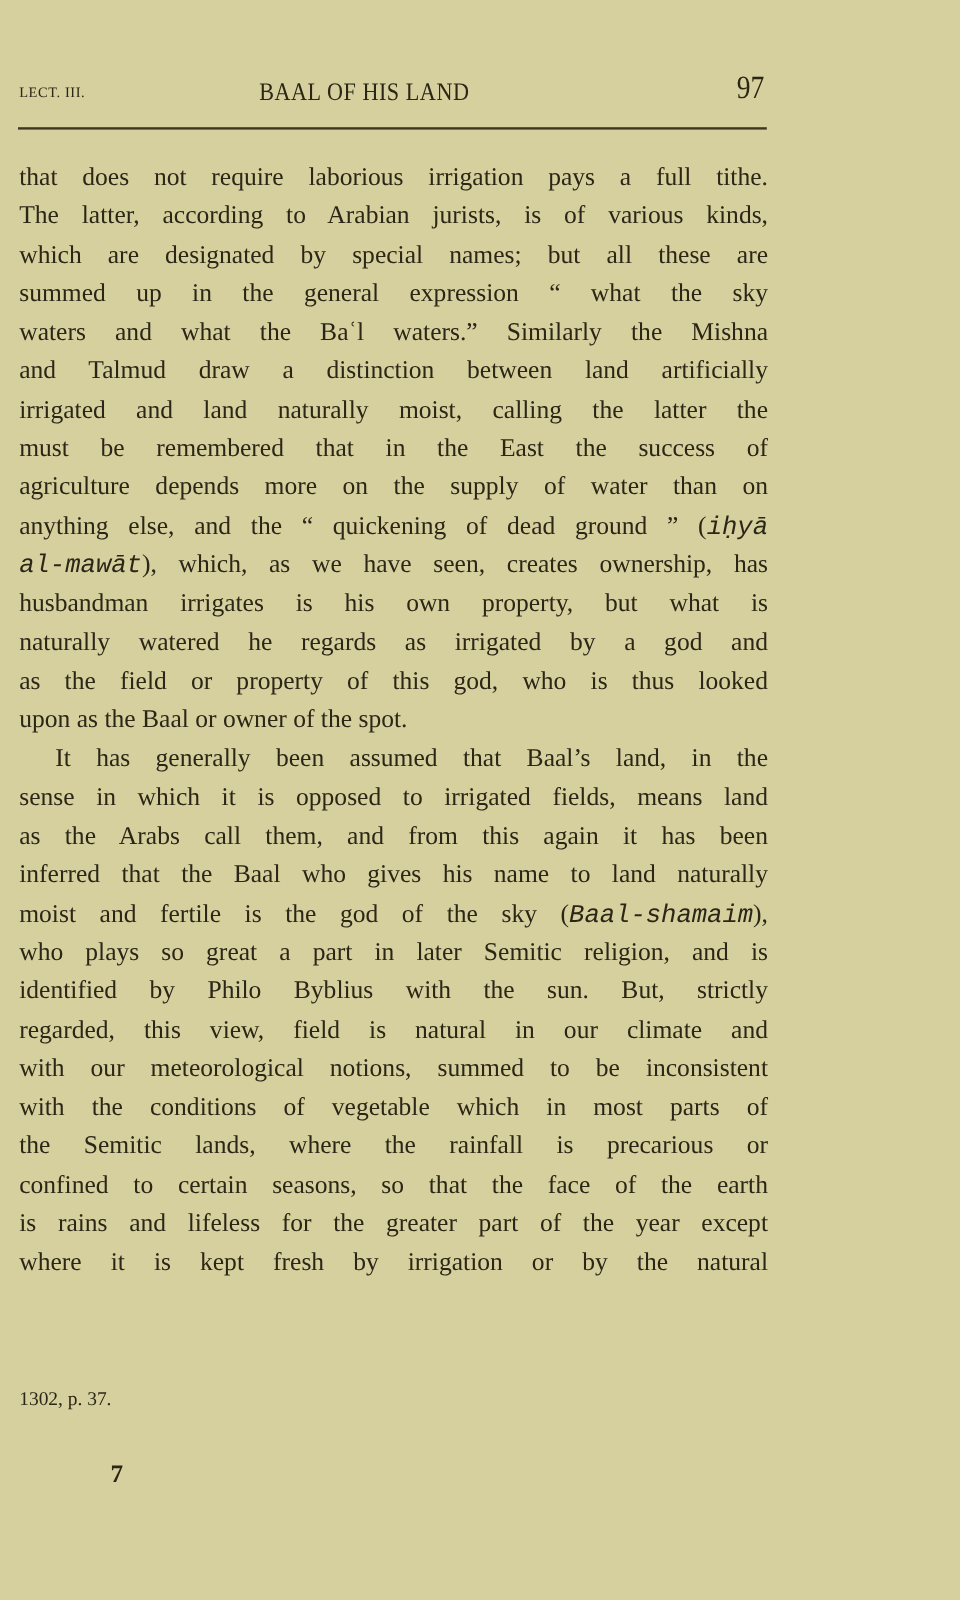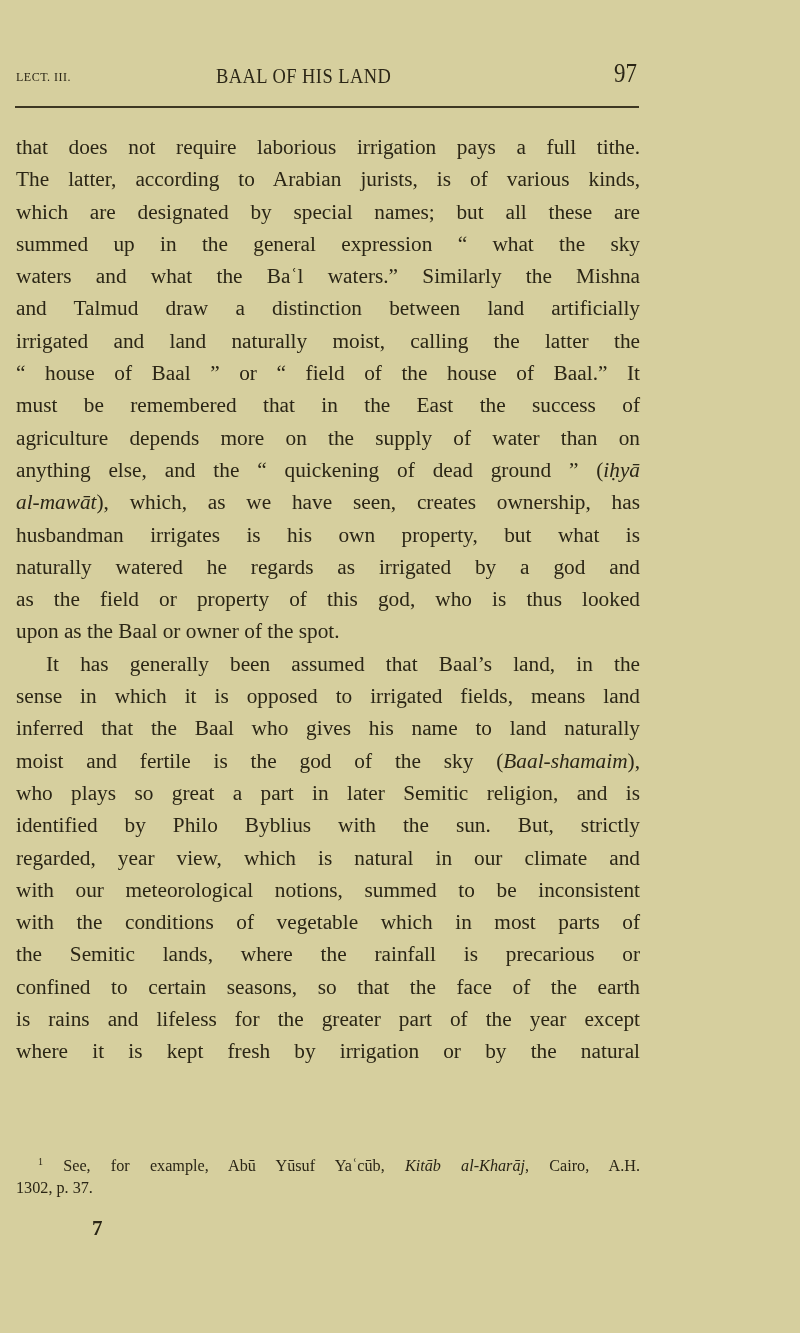--- a/index.html
+++ b/index.html
@@ -12,62 +12,61 @@
   .rule { position:absolute; top:106px; left:15px; width:624px; height:2px; background:#3d3722; }
   .body { position:absolute; top:115px; left:16px; width:624px; font-size:21.3px; line-height:32.3px;margin-top:16px; }
   .line { display:block; text-align:justify; text-align-last:justify; white-space:nowrap; height:32.3px; }
   .line.last { text-align-last:left; }
   .line.indent { padding-left:30px; }
   .fn { position:absolute; top:1155px; left:16px; width:624px; font-size:16.2px; line-height:22px; }
   .fn .line { height:22px; }
   .sig { position:absolute; top:1216px; left:92px; font-size:21px; font-weight:bold; }
   sup { font-size:11px; vertical-align:super; line-height:0; }
   .fn sup { font-size:10px; }
-  i { font-style:italic; }
+  i { font-style:italic;font-family:Liberation Mono, monospace; }
 </style>
 </head>
 <body>
 
 <div class="header">
   <span class="hdr-left">LECT. III.</span>
   <span class="hdr-title">BAAL OF HIS LAND</span>
   <span class="hdr-page">97</span>
 </div>
 <div class="rule"></div>
 
 <div class="body">
   <span class="line">that does not require laborious irrigation pays a full tithe.</span>
   <span class="line">The latter, according to Arabian jurists, is of various kinds,</span>
   <span class="line">which are designated by special names; but all these are</span>
   <span class="line">summed up in the general expression “ what the sky</span>
   <span class="line">waters and what the Baʿl waters.” Similarly the Mishna</span>
   <span class="line">and Talmud draw a distinction between land artificially</span>
   <span class="line">irrigated and land naturally moist, calling the latter the</span>
-  <span class="line">“ house of Baal ” or “ field of the house of Baal.” It</span>
   <span class="line">must be remembered that in the East the success of</span>
   <span class="line">agriculture depends more on the supply of water than on</span>
   <span class="line"><span>anything else, and the “ quickening of dead ground ” (</span><i>iḥyā</i></span>
   <span class="line"><i>al-mawāt</i><span>), which, as we have seen, creates ownership, has</span></span>
   <span class="line">husbandman irrigates is his own property, but what is</span>
   <span class="line">naturally watered he regards as irrigated by a god and</span>
   <span class="line">as the field or property of this god, who is thus looked</span>
   <span class="line last">upon as the Baal or owner of the spot.</span>
   <span class="line indent">It has generally been assumed that Baal’s land, in the</span>
   <span class="line">sense in which it is opposed to irrigated fields, means land</span>
+  <span class="line">as the Arabs call them, and from this again it has been</span>
   <span class="line">inferred that the Baal who gives his name to land naturally</span>
   <span class="line"><span>moist and fertile is the god of the sky (</span><i>Baal-shamaim</i><span>),</span></span>
   <span class="line">who plays so great a part in later Semitic religion, and is</span>
   <span class="line">identified by Philo Byblius with the sun. But, strictly</span>
-  <span class="line">regarded, year view, which is natural in our climate and</span>
+  <span class="line">regarded, this view, field is natural in our climate and</span>
   <span class="line">with our meteorological notions, summed to be inconsistent</span>
   <span class="line">with the conditions of vegetable which in most parts of</span>
   <span class="line">the Semitic lands, where the rainfall is precarious or</span>
   <span class="line">confined to certain seasons, so that the face of the earth</span>
   <span class="line">is rains and lifeless for the greater part of the year except</span>
   <span class="line">where it is kept fresh by irrigation or by the natural</span>
 </div>
 
 <div class="fn">
-  <span class="line" style="padding-left:22px"><sup>1</sup>&nbsp;<span>See, for example, Abū Yūsuf Yaʿcūb, </span><i>Kitāb al-Kharāj</i><span>, Cairo, A.H.</span></span>
   <span class="line last">1302, p. 37.</span>
 </div>
 
 <div class="sig">7</div>
 
 </body></html>

